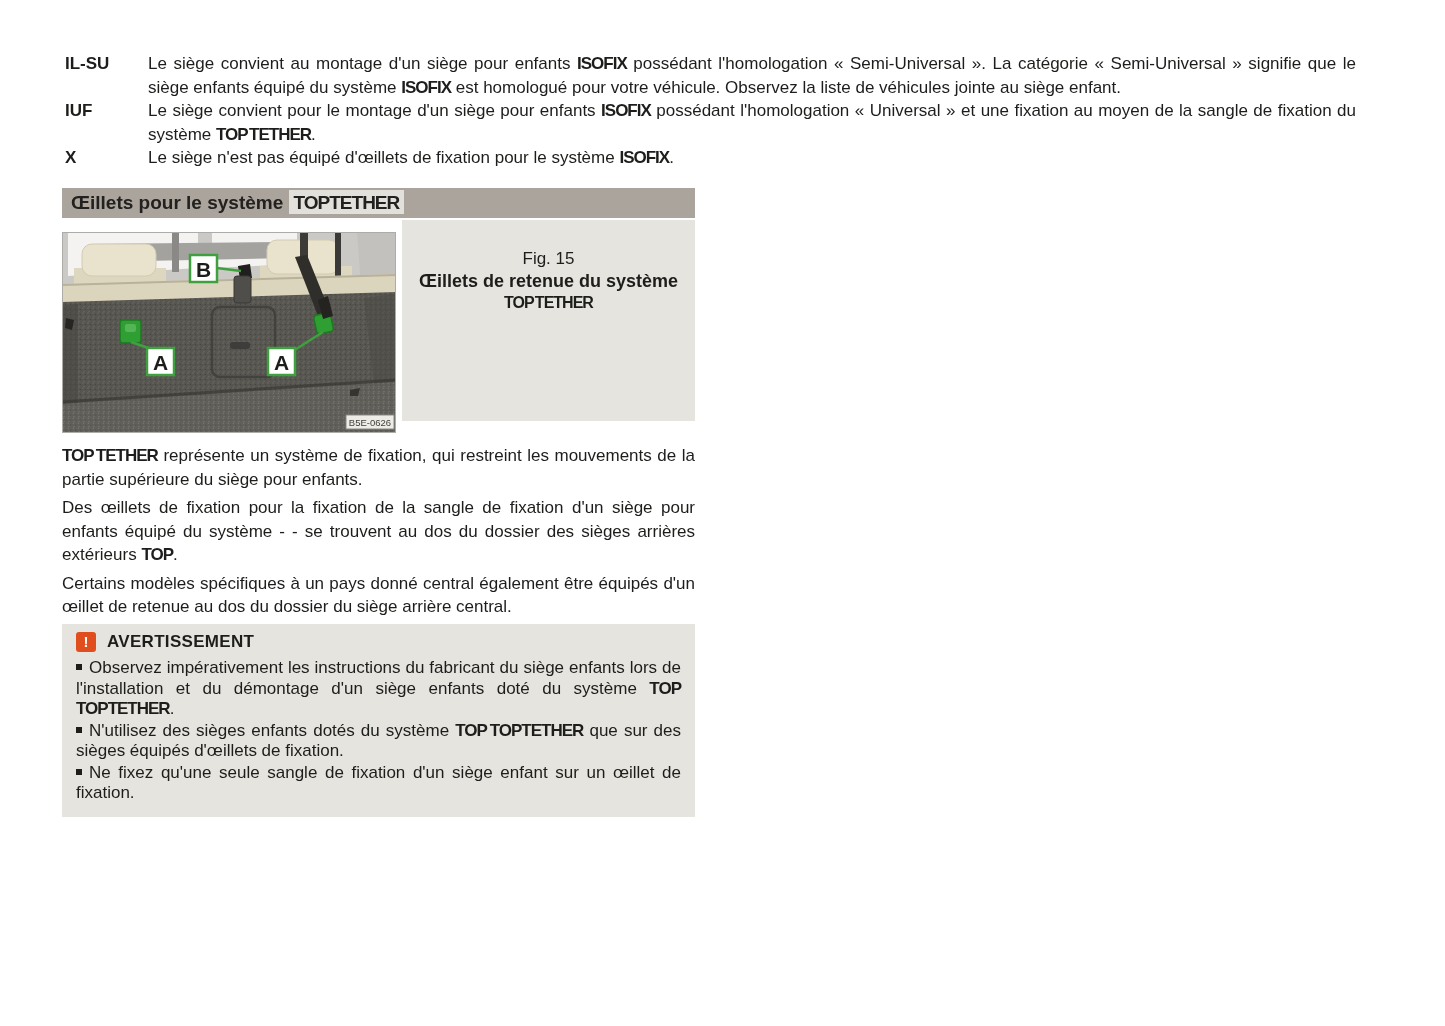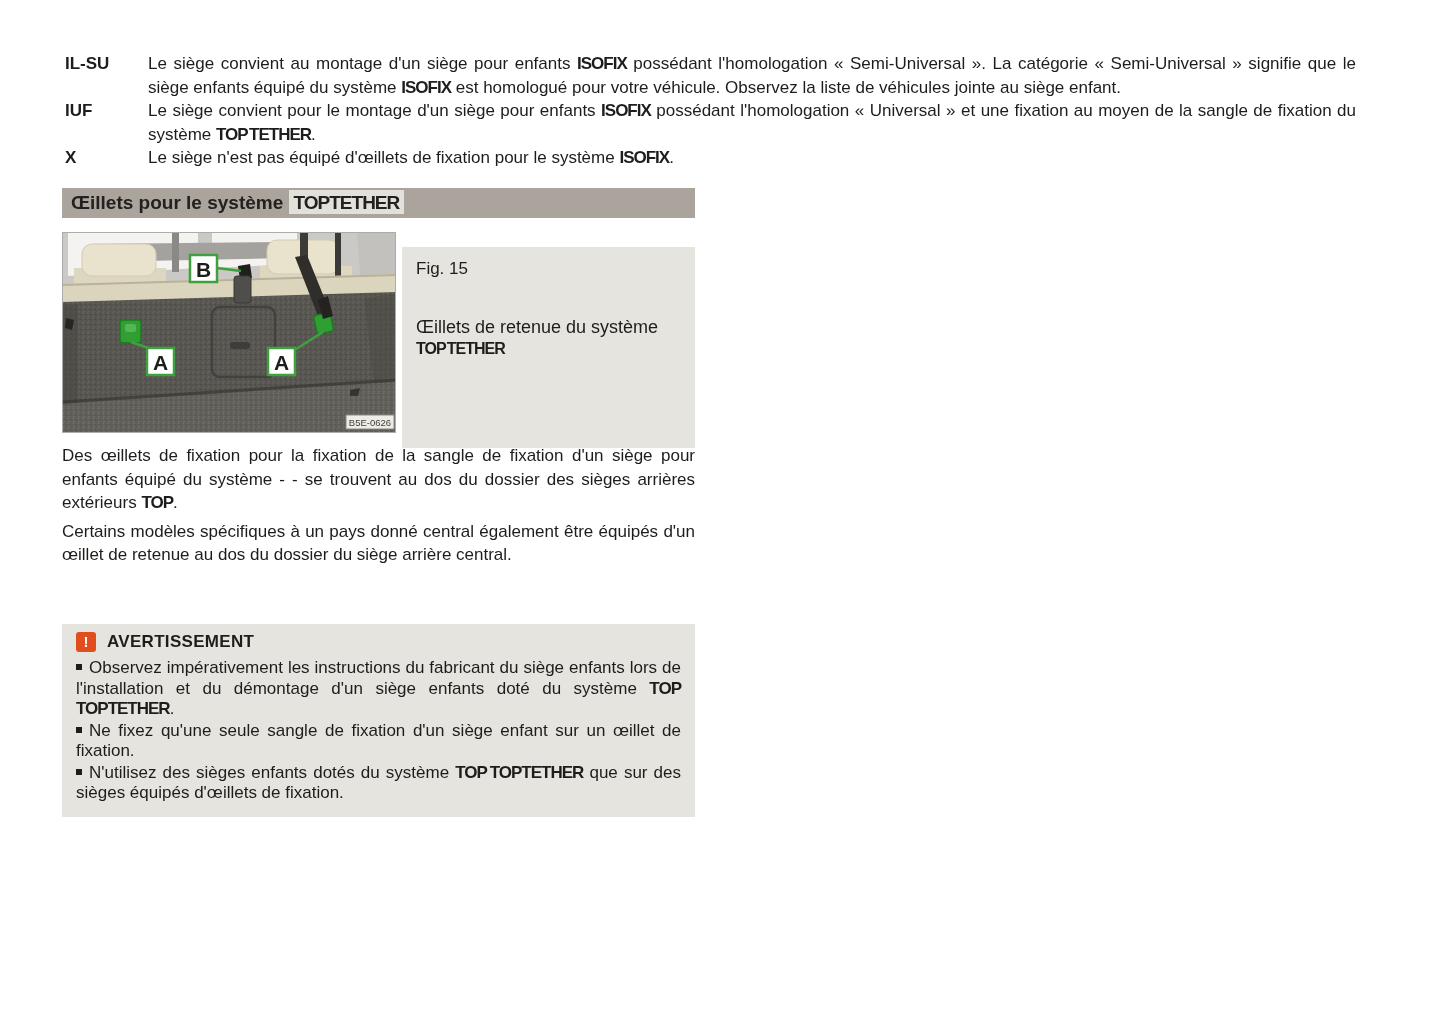--- a/index.html
+++ b/index.html
@@ -29,24 +29,24 @@
   
   .section-bar{
     position:absolute;left:62px;top:188px;width:633px;height:30px;background:var(--bar-bg);
     font-size:19px;font-weight:700;line-height:30px;color:#22211f;
     padding-left:9px;box-sizing:border-box;white-space:nowrap;
   }
   
   .fig-image{position:absolute;left:62px;top:232px;width:334px;height:201px;}
   .fig-image svg{display:block;}
   .fig-caption{
-    position:absolute;left:402px;top:247px;width:293px;height:201px;background:var(--panel-bg);
-    box-sizing:border-box;padding:11px 14px;font-size:17px;line-height:22px;
-  }
-  .fig-caption .cap-title{font-size:18px;font-weight:400;margin-top:36px;}
+    position:absolute;left:402px;top:220px;width:293px;height:201px;background:var(--panel-bg);
+    box-sizing:border-box;padding:28px 14px;font-size:17px;line-height:22px;text-align:center;
+  }
+  .fig-caption .cap-title{font-size:18px;font-weight:700;}
   .fig-caption .cap-system{font-size:16px;}
   
   .paras{position:absolute;left:62px;top:444px;width:633px;font-size:17px;line-height:23.5px;}
   .paras p{margin:0 0 5px 0;text-align:justify;}
   
   .warning{
     position:absolute;left:62px;top:624px;width:633px;background:var(--panel-bg);
     box-sizing:border-box;padding:6px 14px 12px;
   }
   .warn-head{display:flex;align-items:center;height:24px;}
@@ -166,33 +166,34 @@
     </svg>
   </div>
 
   <div class="fig-caption">
     <div>Fig. 15</div>
     <div class="cap-title">Œillets de retenue du système</div>
     <div class="cap-system seg-c">TOP TETHER</div>
   </div>
 
   <div class="paras">
+    <p><span class="seg-c">TOP TETHER</span><span> représente un système de fixation, qui restreint les mouvements de la partie supérieure du siège pour enfants.</span></p>
     <p><span>Des œillets de fixation pour la fixation de la sangle de fixation d'un siège pour enfants équipé du système - - se trouvent au dos du dossier des sièges arrières extérieurs </span><span class="seg-c">TOP</span><span>.</span></p>
     <p><span>Certains modèles spécifiques à un pays donné central également être équipés d'un œillet de retenue au dos du dossier du siège arrière central.</span></p>
   </div>
 
   <aside class="warning">
     <div class="warn-head">
       <span class="warn-icon">!</span>
       <span class="warn-title">AVERTISSEMENT</span>
     </div>
     <div class="warn-bullets">
       <p><span class="sq"></span><span><span>Observez impérativement les instructions du fabricant du siège enfants lors de l'installation et du démontage d'un siège enfants doté du système </span><span class="seg-c">TOP TOPTETHER</span><span>.</span></span></p>
+      <p><span class="sq"></span><span><span>N'utilisez des sièges enfants dotés du système </span><span class="seg-c">TOP TOPTETHER</span><span> que sur des sièges équipés d'œillets de fixation.</span></span></p>
       <p><span class="sq"></span><span><span>Ne fixez qu'une seule sangle de fixation d'un siège enfant sur un œillet de fixation.</span></span></p>
-      <p><span class="sq"></span><span><span>N'utilisez des sièges enfants dotés du système </span><span class="seg-c">TOP TOPTETHER</span><span> que sur des sièges équipés d'œillets de fixation.</span></span></p>
     </div>
   </aside>
 
   <div class="footer">
     <span class="pagenum">26</span>
     <span class="seclabel">Sécurité</span>
   </div>
 
 </div>
 

